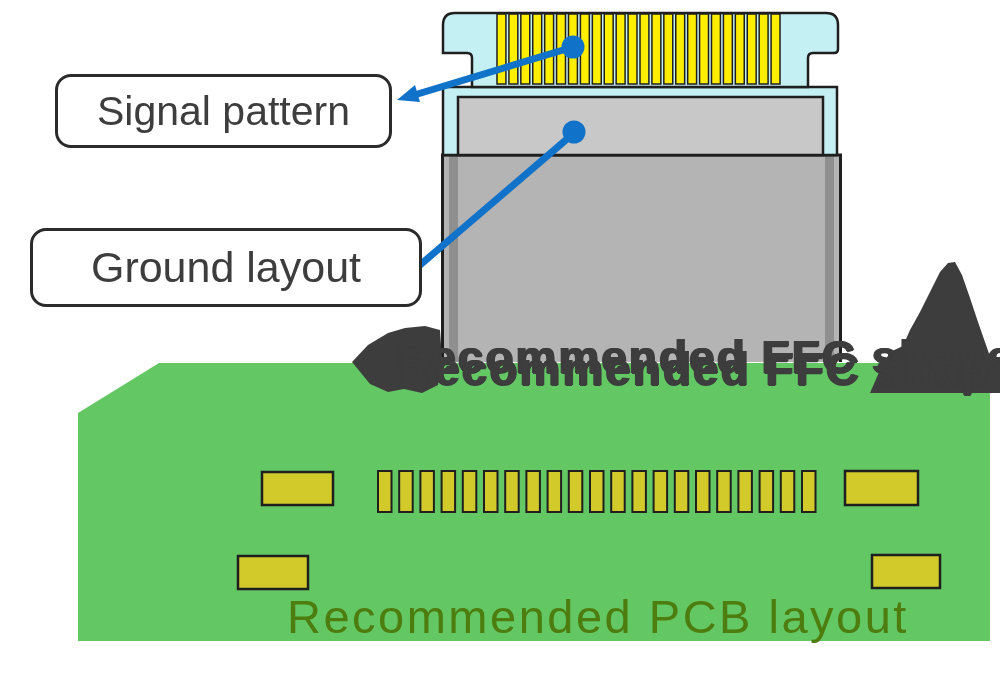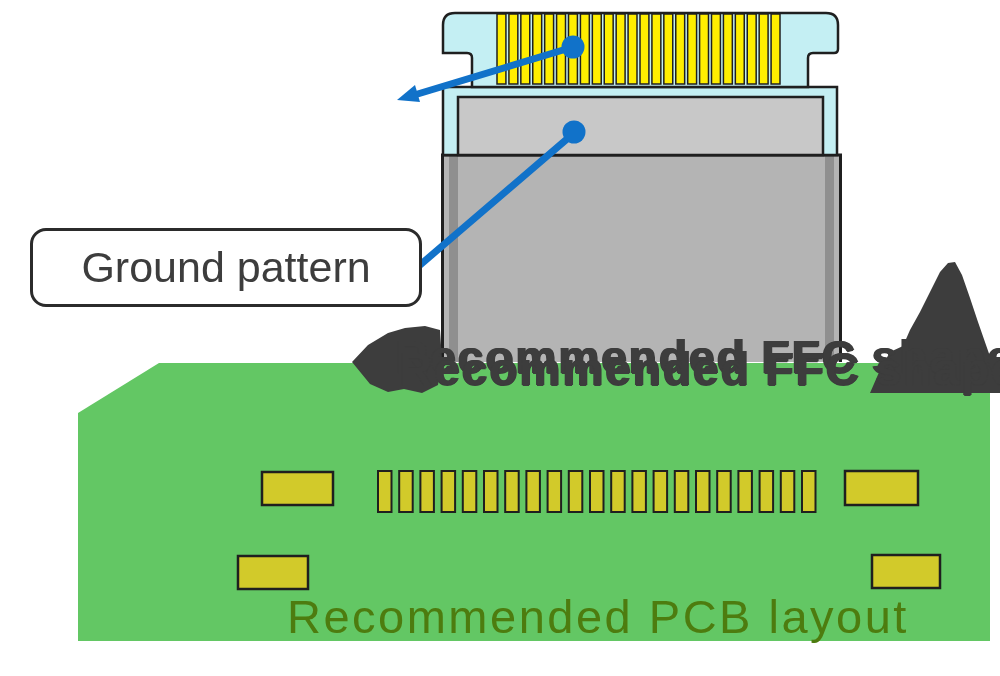--- a/index.html
+++ b/index.html
@@ -122,17 +122,20 @@
       <line x1="413" y1="271" x2="574" y2="133" stroke="#1172c9" stroke-width="7" stroke-linecap="round"></line>
       <circle cx="574" cy="132" r="11.5" fill="#1172c9"></circle>
     </g>
   </svg>
 
   <div class="ffc-caption copy1">Recommended FFC shape</div>
   <div class="ffc-caption copy2">Recommended FFC shape</div>
 
   <div class="pcb-caption">Recommended PCB layout</div>
 
+  <div class="callout-box signal">
+    <span>Signal pattern</span>
+  </div>
   <div class="callout-box ground">
-    <span>Ground pattern</span>
+    <span>Ground layout</span>
   </div>
 
 </div>
 
 </body></html>

